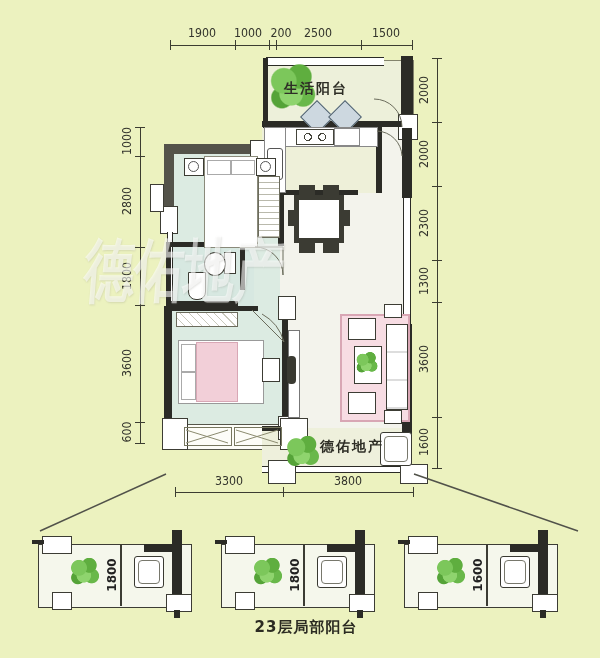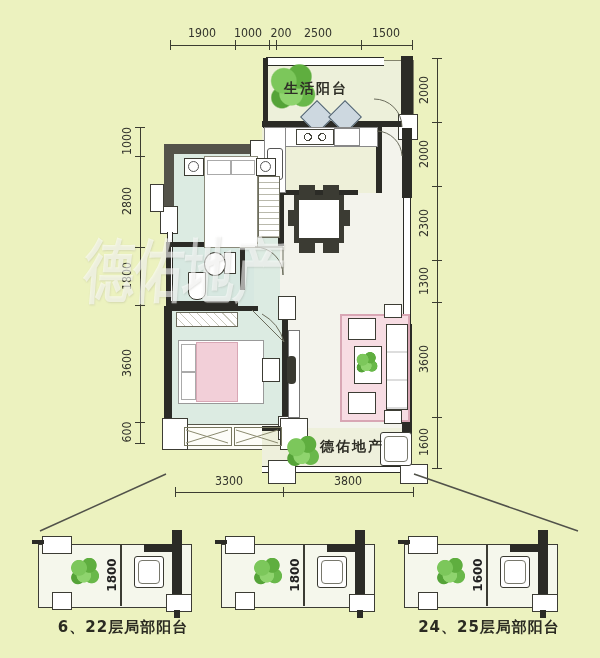--- a/index.html
+++ b/index.html
@@ -241,51 +241,50 @@
     <div class="plant" style="left:38px;top:30px;width:30px;height:28px"></div>
     <div class="wall" style="left:88px;top:16px;width:2px;height:62px;background:#3c3c34"></div>
     <span class="m-dim">1800</span>
     <div class="wm" style="left:102px;top:28px;width:28px;height:30px">
         <i></i>
       </div>
     <div class="wall" style="left:112px;top:16px;width:34px;height:8px"></div>
     <div class="wall" style="left:140px;top:2px;width:10px;height:64px"></div>
     <div class="wbox" style="left:134px;top:66px;width:24px;height:16px"></div>
     <div class="wall" style="left:142px;top:82px;width:6px;height:8px"></div>
-    <div class="m-cap">6、22层局部阳台</div>
   </div>
 
   <div class="mini" style="left:215px;top:528px">
     <div class="m-box"></div>
     <div class="wbox" style="left:10px;top:8px;width:28px;height:16px"></div>
     <div class="wall" style="left:0;top:12px;width:12px;height:4px"></div>
     <div class="wbox" style="left:20px;top:64px;width:18px;height:16px"></div>
     <div class="plant" style="left:38px;top:30px;width:30px;height:28px"></div>
     <div class="wall" style="left:88px;top:16px;width:2px;height:62px;background:#3c3c34"></div>
     <span class="m-dim">1800</span>
     <div class="wm" style="left:102px;top:28px;width:28px;height:30px">
         <i></i>
       </div>
     <div class="wall" style="left:112px;top:16px;width:34px;height:8px"></div>
     <div class="wall" style="left:140px;top:2px;width:10px;height:64px"></div>
     <div class="wbox" style="left:134px;top:66px;width:24px;height:16px"></div>
     <div class="wall" style="left:142px;top:82px;width:6px;height:8px"></div>
+    <div class="m-cap">23层局部阳台</div>
   </div>
 
   <div class="mini" style="left:398px;top:528px">
     <div class="m-box"></div>
     <div class="wbox" style="left:10px;top:8px;width:28px;height:16px"></div>
     <div class="wall" style="left:0;top:12px;width:12px;height:4px"></div>
     <div class="wbox" style="left:20px;top:64px;width:18px;height:16px"></div>
     <div class="plant" style="left:38px;top:30px;width:30px;height:28px"></div>
     <div class="wall" style="left:88px;top:16px;width:2px;height:62px;background:#3c3c34"></div>
     <span class="m-dim">1600</span>
     <div class="wm" style="left:102px;top:28px;width:28px;height:30px">
         <i></i>
       </div>
     <div class="wall" style="left:112px;top:16px;width:34px;height:8px"></div>
     <div class="wall" style="left:140px;top:2px;width:10px;height:64px"></div>
     <div class="wbox" style="left:134px;top:66px;width:24px;height:16px"></div>
     <div class="wall" style="left:142px;top:82px;width:6px;height:8px"></div>
-    <div class="m-cap">24、25层局部阳台</div>
   </div>
 
 </div>
 
 </body></html>

